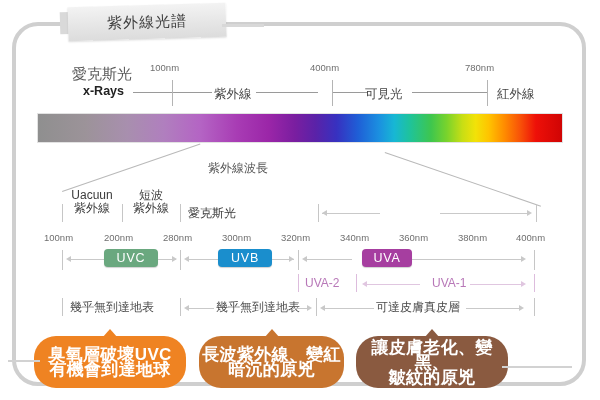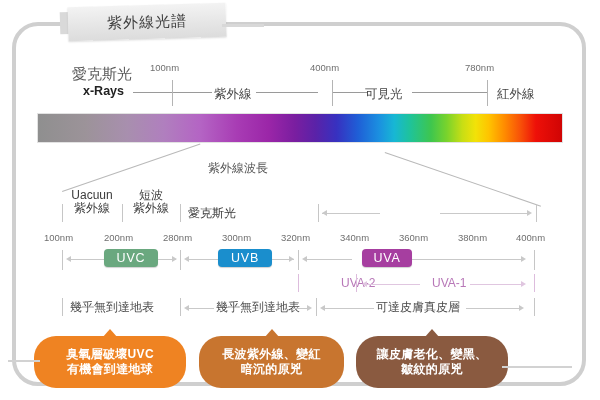--- a/index.html
+++ b/index.html
@@ -117,21 +117,21 @@
 
   
   .pen{position:absolute;left:0;top:296px;width:548px;height:22px;}
   .pen .t{position:absolute;font-size:12px;color:#4a4a4a;white-space:nowrap;}
   .pen .vb{background:#c6c6c6;}
 
   
   .bub{
     position:absolute;border-radius:22px;
     display:flex;flex-direction:column;align-items:center;justify-content:center;
-    color:#fff;font-size:12px;line-height:15px;text-align:center;
+    color:#fff;font-size:17px;line-height:15px;text-align:center;
     font-weight:bold;letter-spacing:.3px;
   }
   .bub .notch{
     position:absolute;top:-7px;left:50%;margin-left:-8px;
     width:0;height:0;border-left:8px solid transparent;border-right:8px solid transparent;
   }
   .bub-line{position:absolute;height:2px;background:#d2d2d2;}
 </style>
 </head>
 <body>
@@ -239,21 +239,21 @@
     <div class="arrowhead ah-l" style="left:302px;top:8px;"></div>
     <div class="pill" style="left: 362px; width: 50px; background: rgb(166, 62, 160);">
       <span>UVA</span>
     </div>
     <div class="arrowline" style="left:412px;top:11px;width:112px;"></div>
     <div class="arrowhead ah-r" style="left:521px;top:8px;"></div>
   </div>
 
   <div class="uva12">
     <div class="vb" style="left:298px;top:0;height:18px;"></div>
-    <span class="t" style="left:305px;top:2px;margin-left:36px;">UVA-2</span>
+    <span class="t" style="left:305px;top:2px;">UVA-2</span>
     <div class="vb" style="left:356px;top:0;height:18px;"></div>
 
     <div class="arrowline pink" style="left:364px;top:10px;width:56px;"></div>
     <div class="arrowhead ah-l pink" style="left:362px;top:7px;"></div>
     <span class="t" style="left:432px;top:2px;">UVA-1</span>
     <div class="arrowline pink" style="left:470px;top:10px;width:54px;"></div>
     <div class="arrowhead ah-r pink" style="left:521px;top:7px;"></div>
     <div class="vb" style="left:534px;top:0;height:18px;"></div>
   </div>
 

